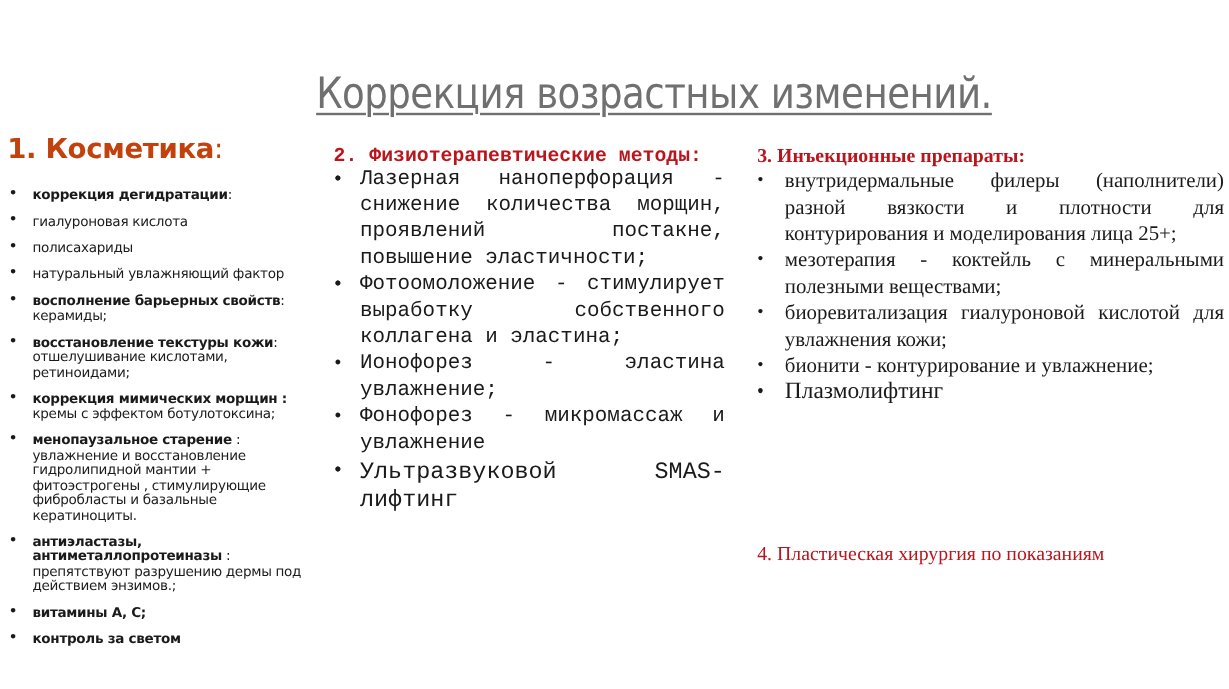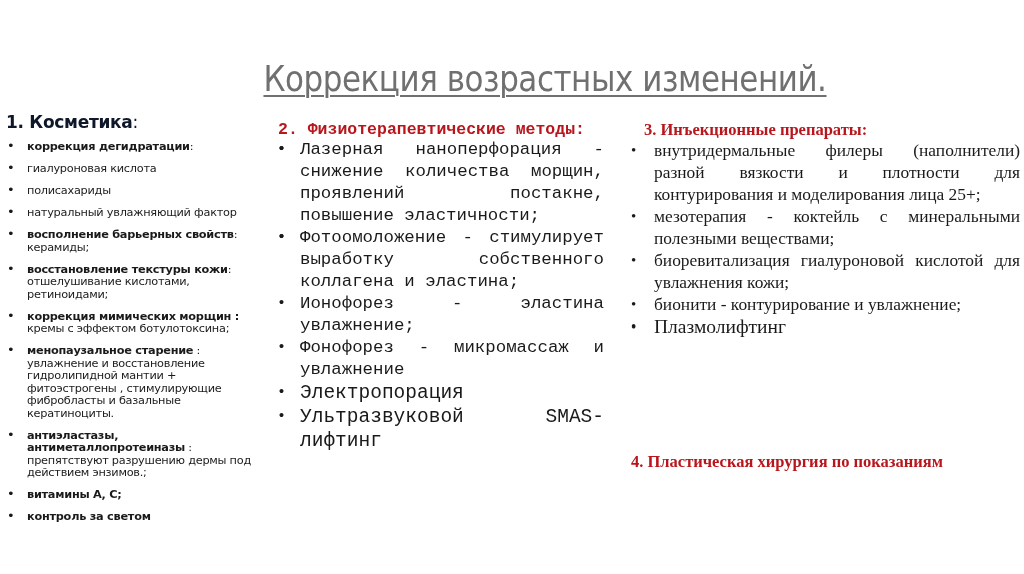--- a/index.html
+++ b/index.html
@@ -15,21 +15,21 @@
     font-family: "DejaVu Sans", sans-serif;
     font-size: 36px; letter-spacing: -0.5px;
     color: #707070; text-decoration: underline;
     text-decoration-thickness: 2px; text-underline-offset: 4px;
     white-space: nowrap;
     transform: scaleX(0.86); transform-origin: center;
   }
   .col { position: absolute; }
   .col1 { left: 6px; top: 112px; width: 262px; font-family: "DejaVu Sans", sans-serif; }
   .col1 .head {
-    color: #0f172a; font-weight: bold; font-size: 17px; margin-bottom: 9px;
+    color: #c2410c; font-weight: bold; font-size: 23px; margin-bottom: 19px;
     letter-spacing: -0.3px;
   }
   .col1 .head .colon { font-weight: normal; }
   .col1 ul { list-style: none; margin: 0; padding: 0; }
   .col1 li {
     position: relative; padding-left: 21px;
     font-size: 11.3px; line-height: 12.5px; margin-bottom: 9.5px;
     letter-spacing: -0.25px; color: #1a1a1a;
   }
   .col1 li .bullet {
@@ -37,37 +37,37 @@
   }
   .col1 li b { font-weight: bold; }
 
   .serif {
     font-family: "Liberation Serif", serif;
   }
   .col2 { left: 274px; top: 120px; width: 330px; font-family: Liberation Mono, monospace; }
   .col3 { left: 628px; top: 120px; width: 392px; }
   .shead {
     color: #b8161c; font-weight: bold; font-size: 16.5px; line-height: 19px;
-    margin-left: 16px;
+    margin-left: 3px;
   }
   .col2 .shead { margin-left: 4px; }
   ul.sl { list-style: none; margin: 0; padding: 0; }
   ul.sl li {
     position: relative; padding-left: 26px;
     font-size: 17.4px; line-height: 22px;
     text-align: justify; text-align-last: left;
     color: #1a1a1a;
   }
   ul.sl li.big { font-size: 19.5px; line-height: 24px; }
   ul.sl li .bullet {
     position: absolute; left: 3px; top: 0; font-size: 15px;
   }
   .plastic {
     position: absolute; left: 631px; top: 452px;
-    color: #b8161c; font-weight: bold; font-size: 16.5px;
+    color: #b8161c; font-weight: normal; font-size: 16.5px;
     font-family: "Liberation Serif", serif;
   }
 </style>
 </head>
 <body>
 
 <div class="title">Коррекция возрастных изменений.</div>
 
 <div class="col col1">
   <div class="head"><span>1. Косметика</span><span class="colon">:</span></div>
@@ -88,21 +88,21 @@
 
 <div class="col col2 serif">
   <div class="shead">2. Физиотерапевтические методы:</div>
   <ul class="sl">
     <li><span class="bullet">•</span></li>
     <li><span class="bullet">•</span><span>Лазерная нанoперфорация - снижение количества морщин, проявлений постакне, повышение эластичности;</span></li>
     <li><span class="bullet">•</span></li>
     <li><span class="bullet">•</span><span>Фотоомоложение - стимулирует выработку собственного коллагена и эластина;</span></li>
     <li><span class="bullet">•</span><span>Ионофорез - эластина увлажнение;</span></li>
     <li><span class="bullet">•</span><span>Фонофорез - микромассаж и увлажнение</span></li>
-    <li class="big"><span class="bullet">•</span><span>Электропорация</span></li>
+    <li class="big"><span class="bullet">•</span></li>
     <li class="big"><span class="bullet">•</span><span>Ультразвуковой SMAS-лифтинг</span></li>
   </ul>
 </div>
 
 <div class="col col3 serif">
   <div class="shead">3. Инъекционные препараты:</div>
   <ul class="sl">
     <li><span class="bullet">•</span><span>внутридермальные филеры (наполнители) разной вязкости и плотности для контурирования и моделирования лица 25+;</span></li>
     <li><span class="bullet">•</span><span>мезотерапия - коктейль с минеральными полезными веществами;</span></li>
     <li><span class="bullet">•</span><span>биоревитализация гиалуроновой кислотой для увлажнения  кожи;</span></li>

